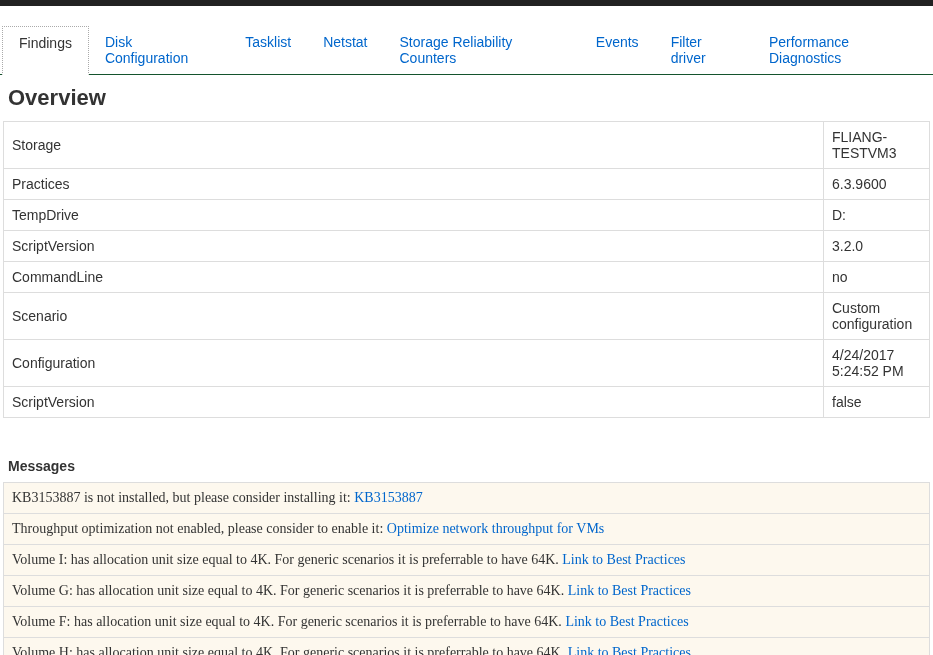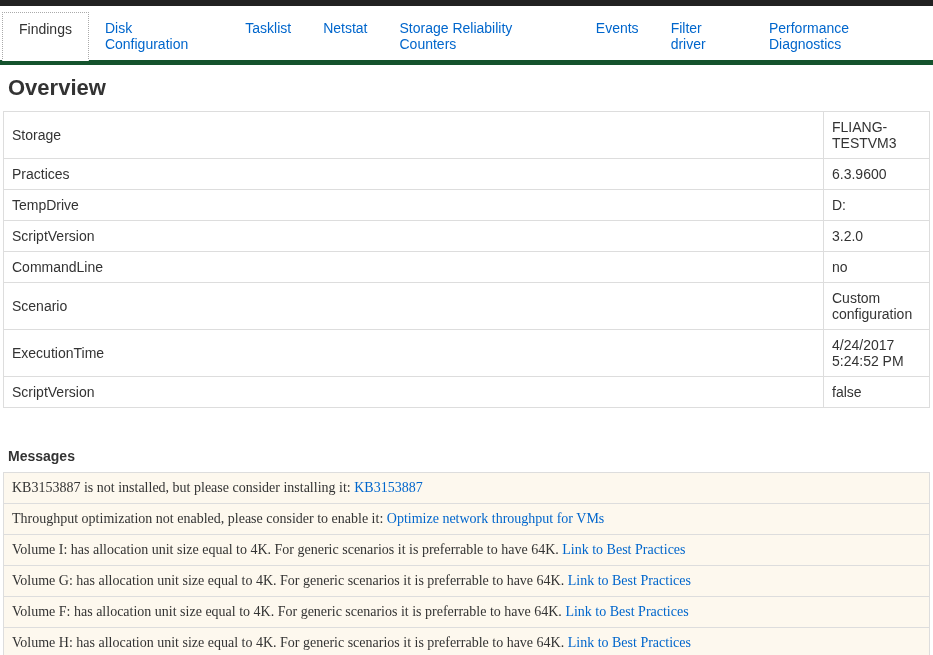--- a/index.html
+++ b/index.html
@@ -11,23 +11,23 @@
     background: #fff;
     padding: 0;
     width: 933px;
   }
   .topbar {
     height: 6px;
     background: #222;
   }
   .tabs {
     display: flex;
-    border-bottom: 5px solid #14532d;
+    border-bottom: 1px solid #14532d;
     padding-left: 2px;
-    padding-top: 6px;
+    padding-top: 20px;
   }
   .tab {
     padding: 8px 16px;
     color: #0066cc;
     cursor: pointer;
     font-size: 14px;
   }
   .tab.active {
     color: #333;
     border: 1px dotted #aaa;
@@ -114,21 +114,21 @@
       </tr>
       <tr>
         <td class="key">CommandLine</td>
         <td>no</td>
       </tr>
       <tr>
         <td class="key">Scenario</td>
         <td>Custom configuration</td>
       </tr>
       <tr>
-        <td class="key">ExecutionTime</td>
+        <td class="key">Configuration</td>
         <td>4/24/2017 5:24:52 PM</td>
       </tr>
       <tr>
         <td class="key">ScriptVersion</td>
         <td>false</td>
       </tr>
     </tbody>
 </table>
 
 <div class="messages-heading">Messages</div>

